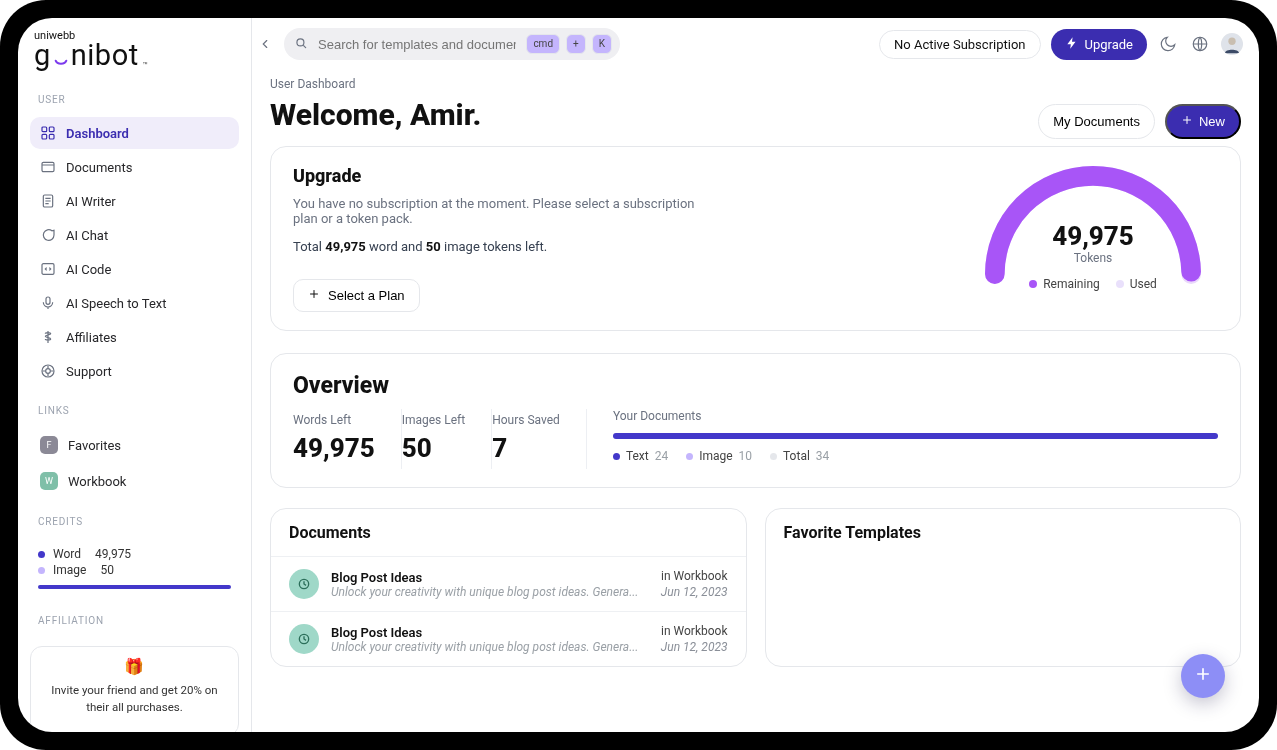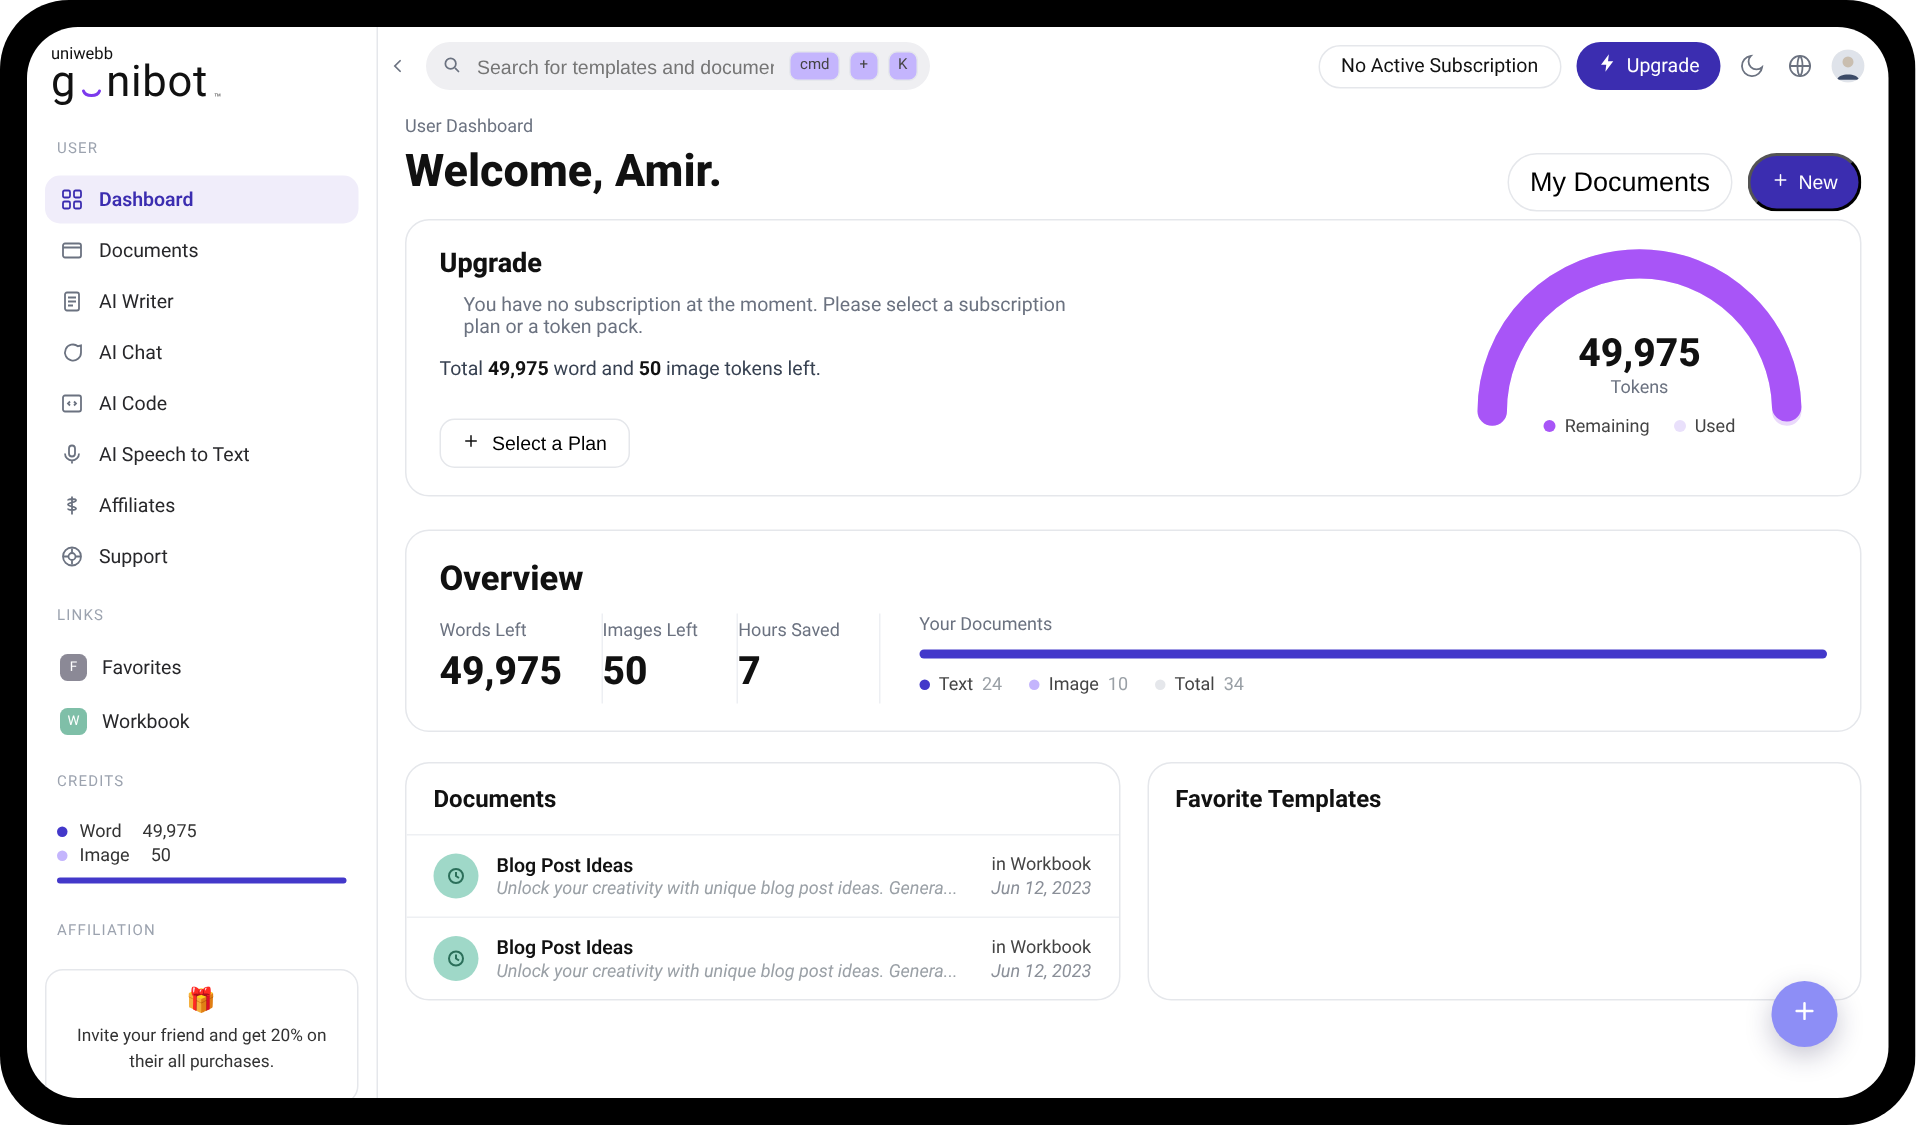--- a/index.html
+++ b/index.html
@@ -113,27 +113,27 @@
   .icon-btn{width:22px;height:22px;display:inline-flex;align-items:center;justify-content:center;color:#6b7280;cursor:pointer}
   .avatar{width:22px;height:22px;border-radius:50%;overflow:hidden;background:#eee;display:inline-block}
   .avatar svg{width:22px;height:22px;display:block}
 
   
   .content{padding:4px 18px 18px;overflow:auto}
   .breadcrumb{font-size:12px;color:var(--muted);margin:2px 0 6px}
   .welcome-row{display:flex;align-items:center;gap:12px}
   .welcome{font-size:30px;font-weight:800;margin:0 0 14px}
   .welcome-actions{margin-left:auto;display:flex;gap:10px}
-  .btn-outline{border:1px solid var(--line);background:#fff;border-radius:999px;padding:8px 14px;font-size:18px;cursor:pointer}
+  .btn-outline{border:1px solid var(--line);background:#fff;border-radius:999px;padding:8px 14px;font-size:13px;cursor:pointer}
   .btn-primary{display:inline-flex;align-items:center;gap:6px;background:var(--indigo);color:#fff;border-radius:999px;padding:8px 14px;font-size:13px;cursor:pointer}
   .card{border:1px solid var(--line);border-radius:16px;padding:18px 22px;background:#fff}
   .upgrade-card{display:flex;gap:24px;align-items:flex-start}
   .upgrade-left{flex:1}
   .upgrade-title{font-weight:800;font-size:18px;margin:0 0 10px}
-  .upgrade-desc{color:#6b7280;font-size:13px;margin:0 16px 10px;max-width:420px}
+  .upgrade-desc{color:#6b7280;font-size:13px;margin:0 0 10px;max-width:420px}
   .upgrade-totals{font-size:13px;color:#374151}
   .upgrade-totals b{color:#111}
   .select-plan{margin-top:12px;border:1px solid var(--line);background:#fff;border-radius:10px;padding:8px 14px;font-size:13px;display:inline-flex;align-items:center;gap:8px;cursor:pointer}
   .gauge{width:250px;text-align:center}
   .gauge svg{display:block;margin:0 auto}
   .gauge .value{font-size:26px;font-weight:800;margin-top:-64px;position:relative}
   .gauge .label{font-size:12px;color:#6b7280}
   .legend{display:flex;gap:16px;justify-content:center;margin-top:12px;font-size:12px;color:#444}
   .legend .d{width:8px;height:8px;border-radius:50%;display:inline-block;margin-right:6px}
   .d-rem{background:var(--purple)}

